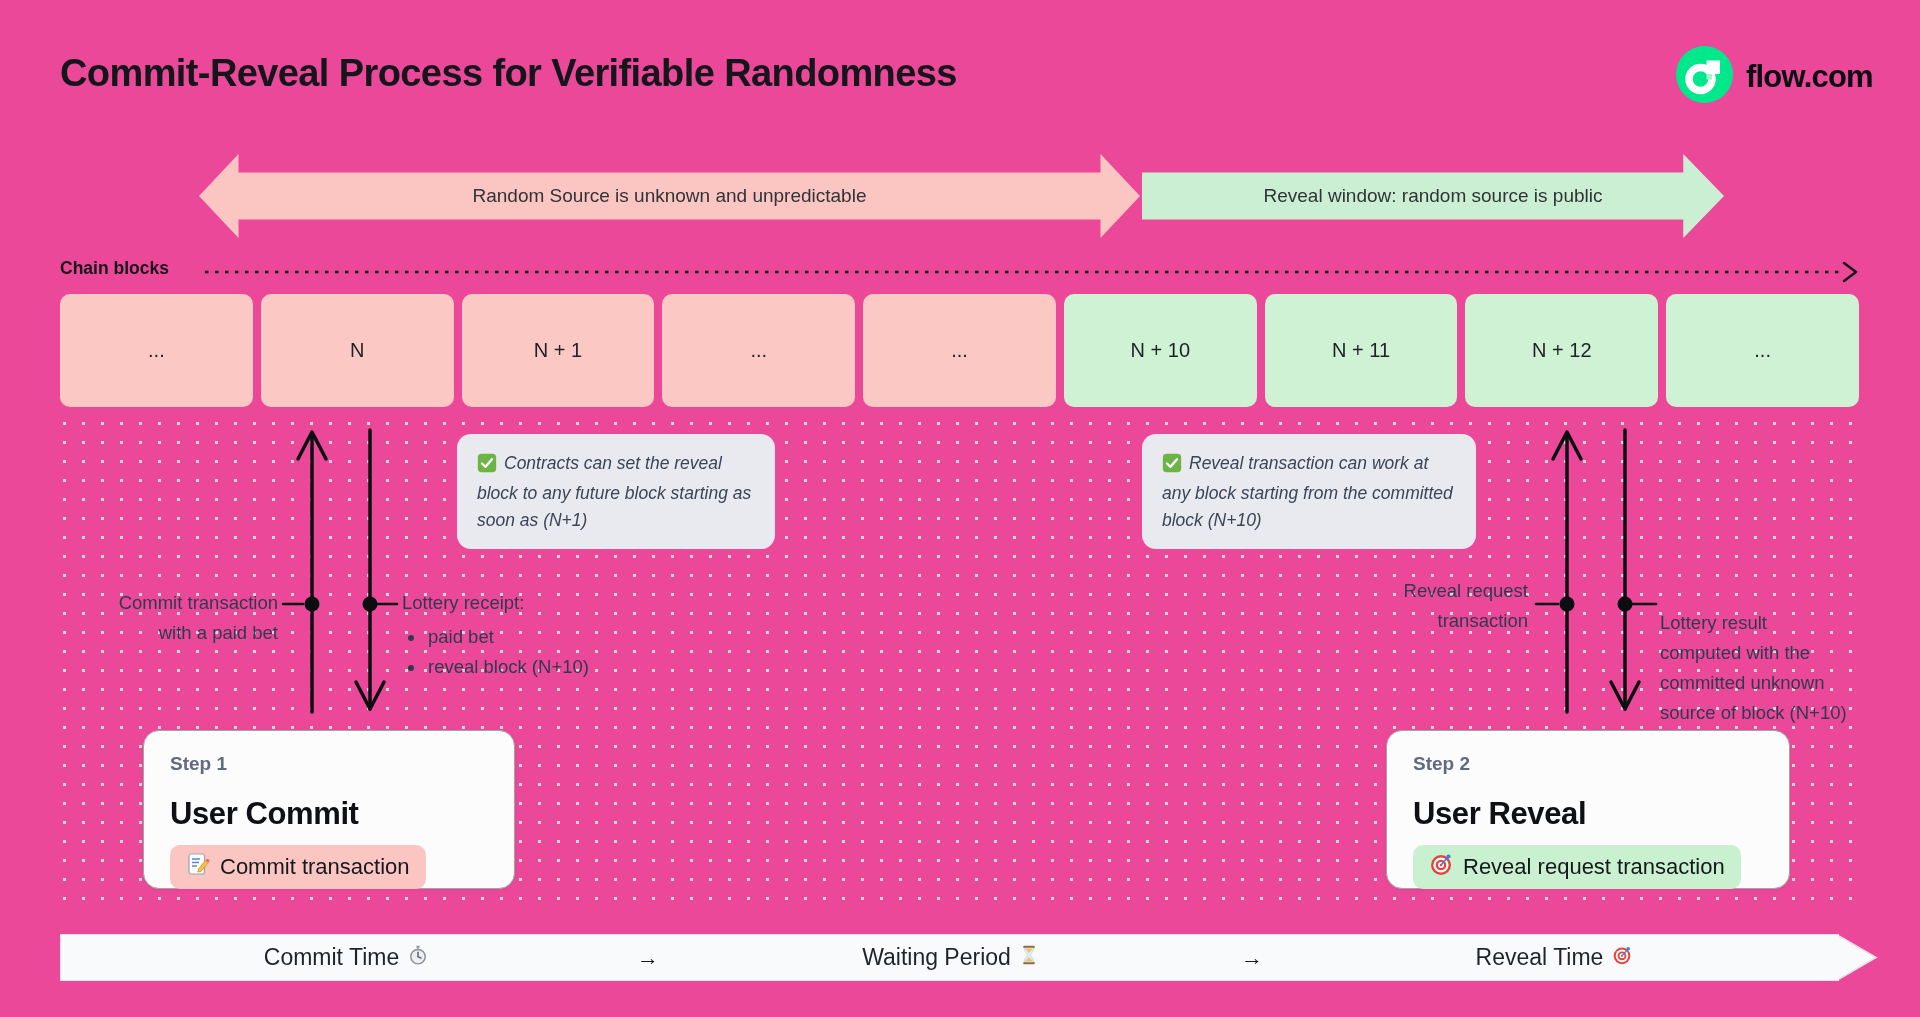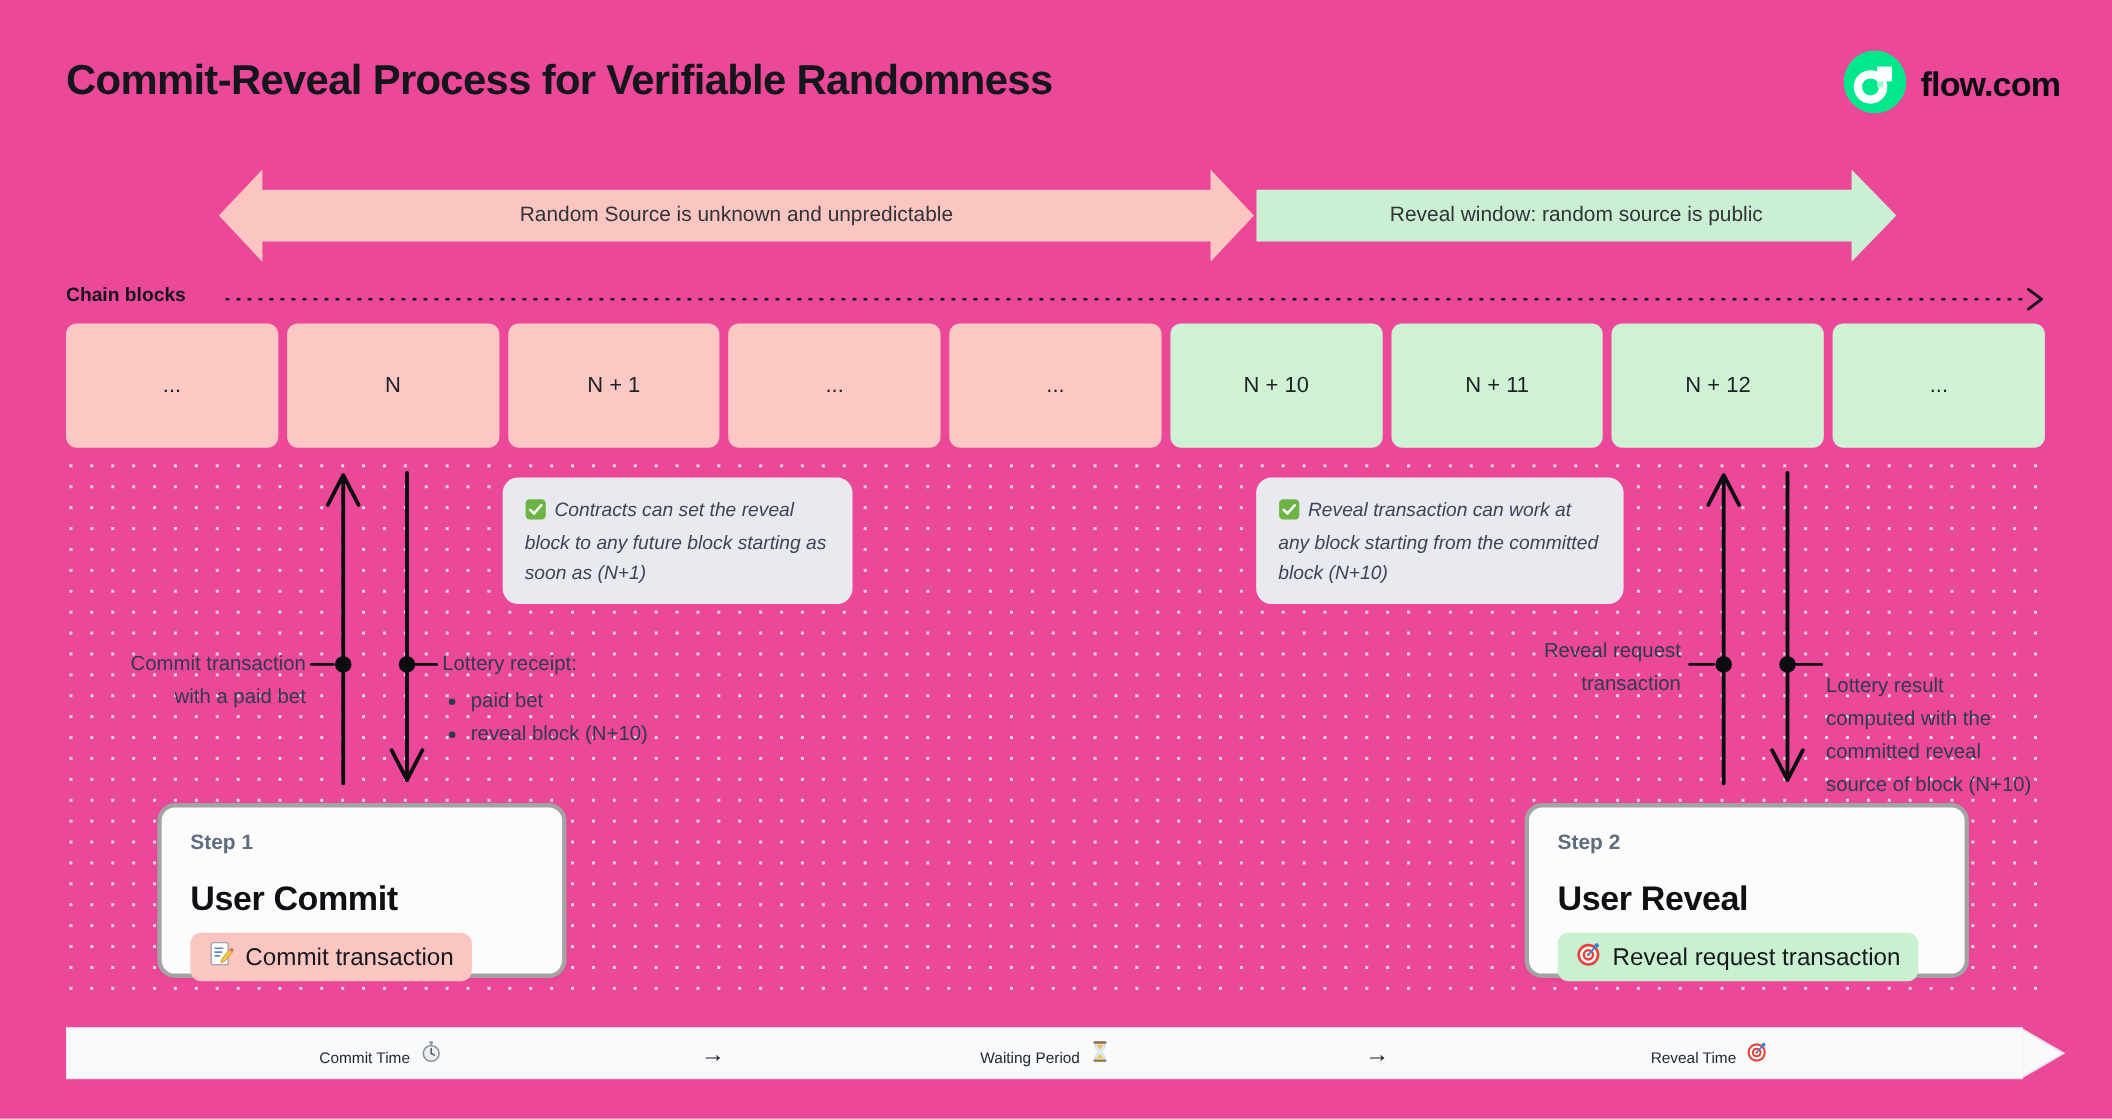--- a/index.html
+++ b/index.html
@@ -40,38 +40,38 @@
   
   .conn-label{position:absolute;font-size:18.5px;line-height:30px;color:#2F3A51;z-index:3;}
   .commit-up-label{left:38px;top:588px;width:240px;text-align:right;}
   .lottery-receipt{left:402px;top:588px;}
   .lottery-receipt ul{margin:4px 0 0 24px;padding:0;}
   .lottery-receipt li{margin:0;padding:0 0 0 2px;}
   .reveal-up-label{left:1298px;top:576px;width:230px;text-align:right;}
   .lottery-result{left:1660px;top:608px;width:245px;}
 
   
-  .card{position:absolute;top:730px;background:#FCFCFD;border:4px solid #a3a3a3;border-radius:16px;
+  .card{position:absolute;top:730px;background:#FCFCFD;border:1px solid #a3a3a3;border-radius:16px;
         box-shadow:0 1px 4px rgba(20,22,30,0.05);padding:22px 26px;box-sizing:border-box;z-index:4;}
   .card-commit{left:143px;width:372px;height:159px;}
   .card-reveal{left:1386px;width:404px;height:159px;}
   .step-label{font-size:19px;font-weight:700;color:#5F6B7E;}
   .step-title{font-size:31px;font-weight:800;color:#0E1014;margin-top:21px;letter-spacing:-0.4px;}
   .pill{display:inline-flex;align-items:center;gap:10px;margin-top:13px;border:none;border-radius:10px;
         padding:7px 16px;font-size:22px;font-weight:500;color:#15181D;cursor:pointer;
         font-family:"Liberation Sans","DejaVu Sans",sans-serif;}
   .pill-commit{background:#FBC6C2;}
   .pill-reveal{background:#C9F0CF;}
 
   
   .timeline{position:absolute;left:60px;top:934px;width:1779px;height:47px;background:#F9FAFC;
     border:1px solid #E1E3E9;border-right:none;box-sizing:border-box;display:flex;align-items:center;
     padding:0 134px;z-index:1;}
-  .tl-item{flex:1;display:flex;align-items:flex-end;justify-content:center;gap:9px;
-           font-size:14px;color:#1F242B;}
+  .tl-item{flex:1;display:flex;align-items:flex-start;justify-content:center;gap:9px;
+           font-size:23px;color:#1F242B;}
   .tl-sep{flex:1;text-align:center;font-size:22px;color:#17191E;}
 
   
   .overlay{position:absolute;left:0;top:0;z-index:2;pointer-events:none;}
 </style>
 </head>
 <body>
 
 <div class="canvas">
 
@@ -188,21 +188,21 @@
   </div>
 
   <div class="conn-label reveal-up-label">
     <div>Reveal request</div>
     <div>transaction</div>
   </div>
 
   <div class="conn-label lottery-result">
     <div>Lottery result</div>
     <div>computed with the</div>
-    <div>committed reveal</div>
+    <div>committed unknown</div>
     <div>source of block (N+10)</div>
   </div>
 
   <div class="card card-commit">
     <div class="step-label">Step 1</div>
     <div class="step-title">User Commit</div>
     <button class="pill pill-commit">
       <span>
         <svg width="24" height="24" viewBox="0 0 24 24">
           <rect x="3" y="2" width="15.5" height="20" rx="2" fill="#FFFFFF" stroke="#9AA4B2" stroke-width="1.2"></rect>

